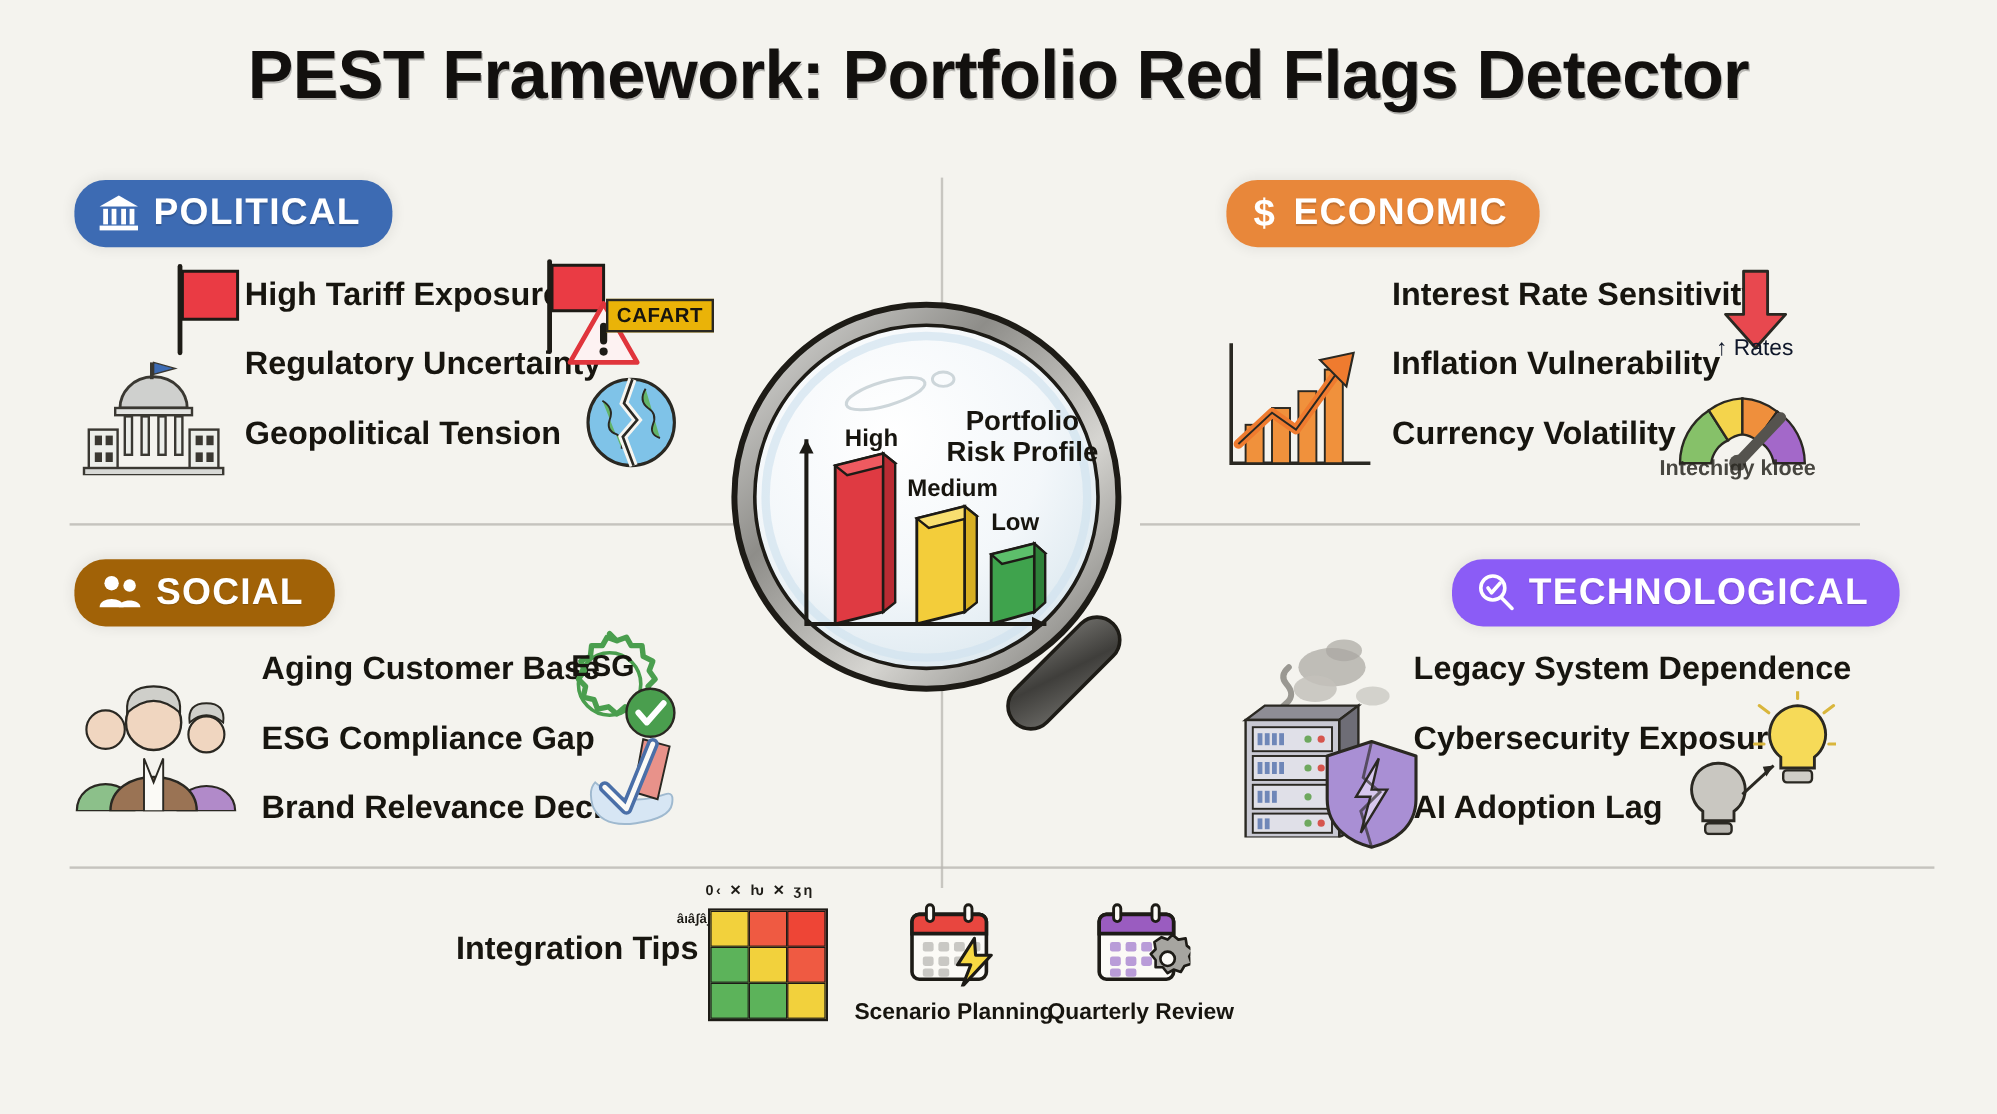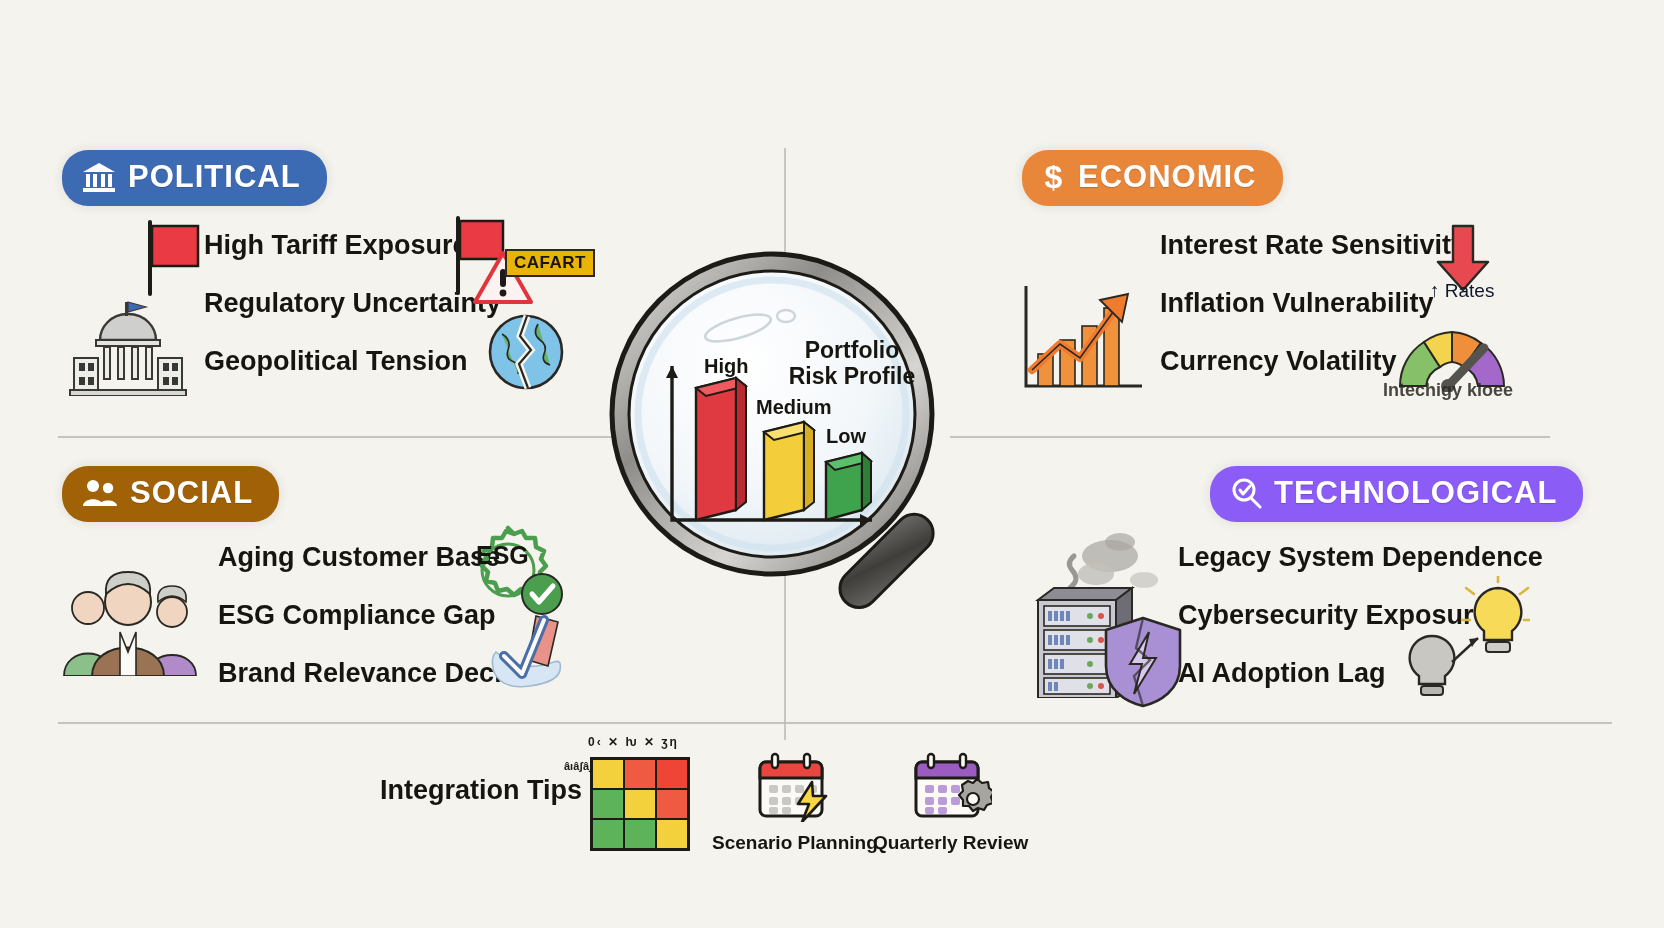--- a/index.html
+++ b/index.html
@@ -125,20 +125,21 @@
   .esg-text{
     position:absolute;left:476px;top:541px;
     font-size:25px;font-weight:bold;color:#17150f;
   }
 </style>
 </head>
 <body>
 
 <div class="canvas">
 
+  <div class="title">PEST Framework: Portfolio Red Flags Detector</div>
 
   <div class="vdiv"></div>
   <div class="hdiv-left"></div>
   <div class="hdiv-right"></div>
   <div class="hdiv-bottom"></div>
 
   <div class="badge badge-political">
     <span>
       <svg width="34" height="32" viewBox="0 0 34 32" fill="#ffffff">
         <polygon points="17,2 33,11 1,11"></polygon>

